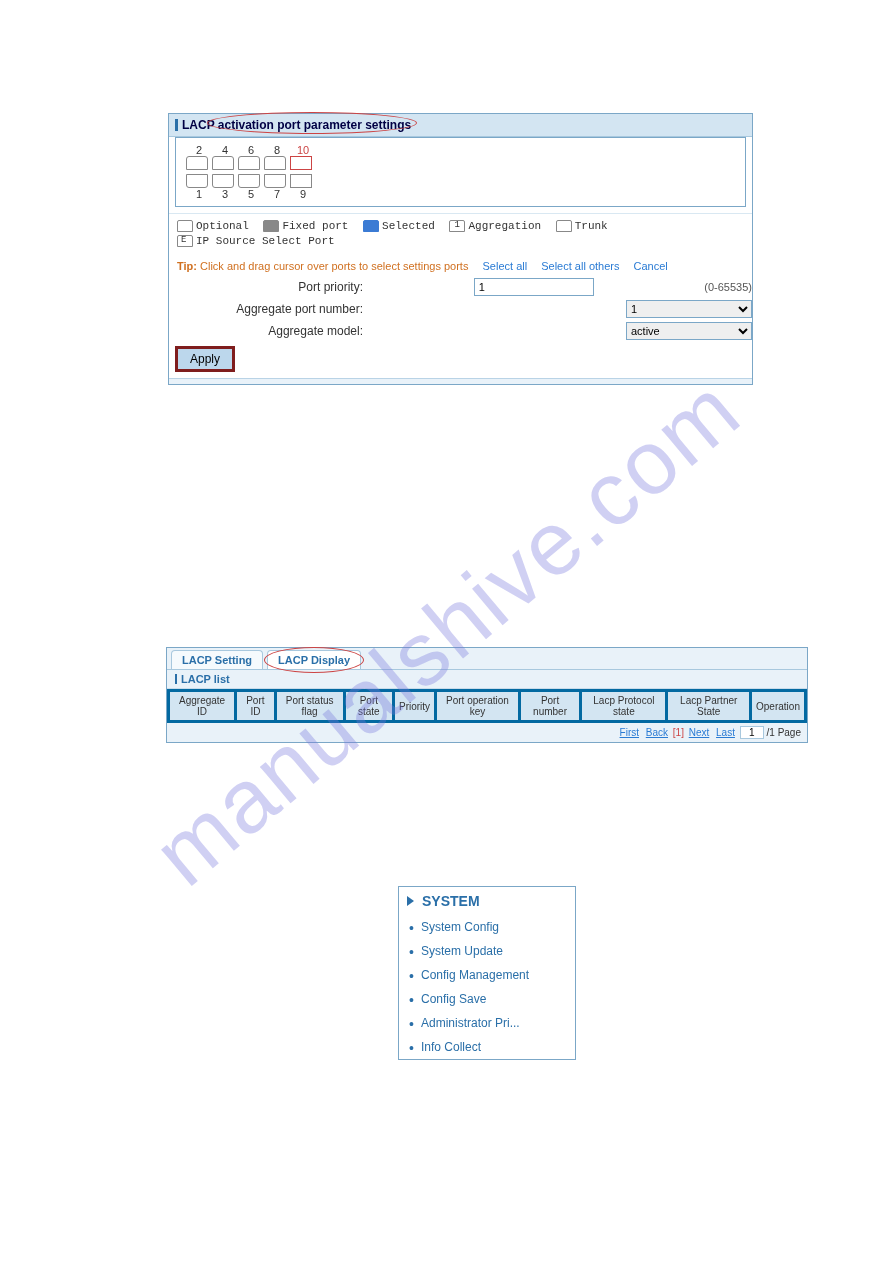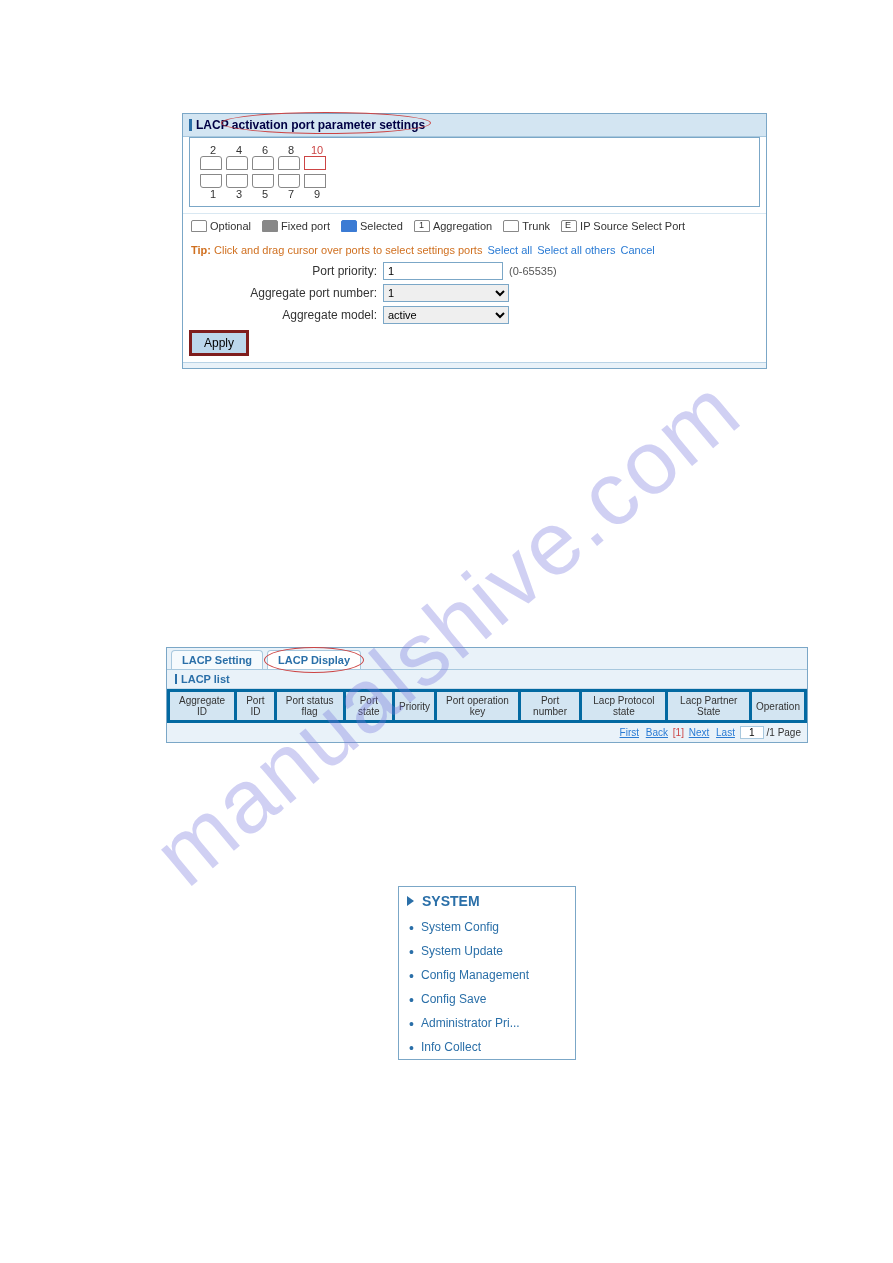--- a/index.html
+++ b/index.html
@@ -3,54 +3,54 @@
 <meta charset="utf-8">
 <style>
   * { box-sizing: border-box; margin: 0; padding: 0; }
   body { font-family: Arial, Helvetica, sans-serif; font-size: 12px; color: #333; background: #fff; position: relative; width: 893px; height: 1263px; }
 
   
   .watermark { position: absolute; left: 50%; top: 50%; transform: translate(-50%, -50%) rotate(-40deg); font-size: 90px; font-weight: 500; color: rgba(120,120,220,0.35); pointer-events: none; z-index: 50; white-space: nowrap; letter-spacing: 2px; }
 
   
   .panel { border: 1px solid #7ba7c7; background: #fff; }
-  .panel1 { position: absolute; left: 182px; top: 113px; width: 585px; }
+  .panel1 { position: absolute; left: 168px; top: 113px; width: 585px; }
   .panel-title { background: #d3e5f2; padding: 4px 6px; font-size: 12px; font-weight: bold; color: #004; border-bottom: 1px solid #a8c8de; position: relative; }
   .panel-title .bar { display:inline-block; width:3px; height:12px; background:#2a6fa8; margin-right:4px; vertical-align:-2px;}
   .panel-title .circle { position:absolute; left:38px; top:-2px; width:210px; height:22px; border:1px solid #c44; border-radius:50%; pointer-events:none; }
 
   .choose-label { padding: 6px 0 6px 70px; font-weight: bold; color: #333; font-size: 12px; }
 
   .port-box { border: 1px solid #7ba7c7; margin: 0 6px 6px 6px; padding: 6px 10px; }
   .port-row { display: flex; gap: 4px; align-items: center; }
   .port-num-row { display: flex; gap: 4px; margin-left: 2px; color:#333; }
   .port-num-row span { width: 22px; text-align: center; font-size: 11px; }
   .port-num-row .sel { color: #c44; }
   .port-icon { width: 22px; height: 14px; border: 1px solid #888; border-top-left-radius: 3px; border-top-right-radius: 3px; background: #fff; position: relative; }
   .port-icon.bottom { border-radius: 0; border-bottom-left-radius: 3px; border-bottom-right-radius: 3px; }
   .port-icon.flat { border-radius: 0; }
   .port-icon.sel { border-color: #c44; }
 
-  .legend-row { padding: 6px 8px; font-size: 11px; color: #333; border-top: 1px solid #d9e8f2; }
+  .legend-row { padding: 6px 8px; font-size: 11px; color: #333; border-top: 1px solid #d9e8f2; font-family: Liberation Mono, monospace; }
   .legend-row .lg { display: inline-flex; align-items: center; margin-right: 8px; }
   .lg-icon { width: 16px; height: 12px; border: 1px solid #888; margin-right: 3px; display:inline-block; border-top-left-radius:2px; border-top-right-radius:2px;}
   .lg-icon.fixed { background:#888; }
   .lg-icon.selected { background:#3b7bd4; border-color:#3b7bd4; }
   .lg-icon.agg { position:relative; }
   .lg-icon.agg::after { content:"1"; position:absolute; left:4px; top:-1px; font-size:9px; }
   .lg-icon.trunk { }
   .lg-icon.ipsrc { position:relative; }
   .lg-icon.ipsrc::after { content:"E"; position:absolute; left:3px; top:-1px; font-size:9px; }
 
   .tip-row { padding: 4px 8px; font-size: 11px; }
   .tip-row .tip-label { color: #d07020; font-weight: bold; }
   .tip-row .tip-text { color: #d07020; }
-  .tip-row .link { color: #2a7bd4; margin-left: 2px; cursor: pointer; }
-
-  .form-row { display: flex; align-items: center; padding: 2px 0; }
+  .tip-row .link { color: #2a7bd4; margin-left: 11px; cursor: pointer; }
+
+  .form-row { display: flex; align-items: center; padding: 2px 0; justify-content: space-between; }
   .form-row .lbl { width: 200px; text-align: right; padding-right: 6px; font-size: 12px; }
   .form-row input[type=text] { width: 120px; height: 18px; border: 1px solid #7ba7c7; padding: 0 4px; font-size: 11px; }
   .form-row select { width: 126px; height: 18px; border: 1px solid #7ba7c7; font-size: 11px; }
   .form-row .hint { margin-left: 6px; font-size: 11px; color: #555; }
 
   .apply-row { padding: 4px 6px 6px 6px; }
   .apply-btn { background: #bcd7ec; border: 3px solid #7f1d1d; padding: 3px 12px; font-size: 12px; cursor: pointer; }
 
   .panel-foot { height: 6px; background: #e9f2f9; border-top:1px solid #b9d3e6; }
 

